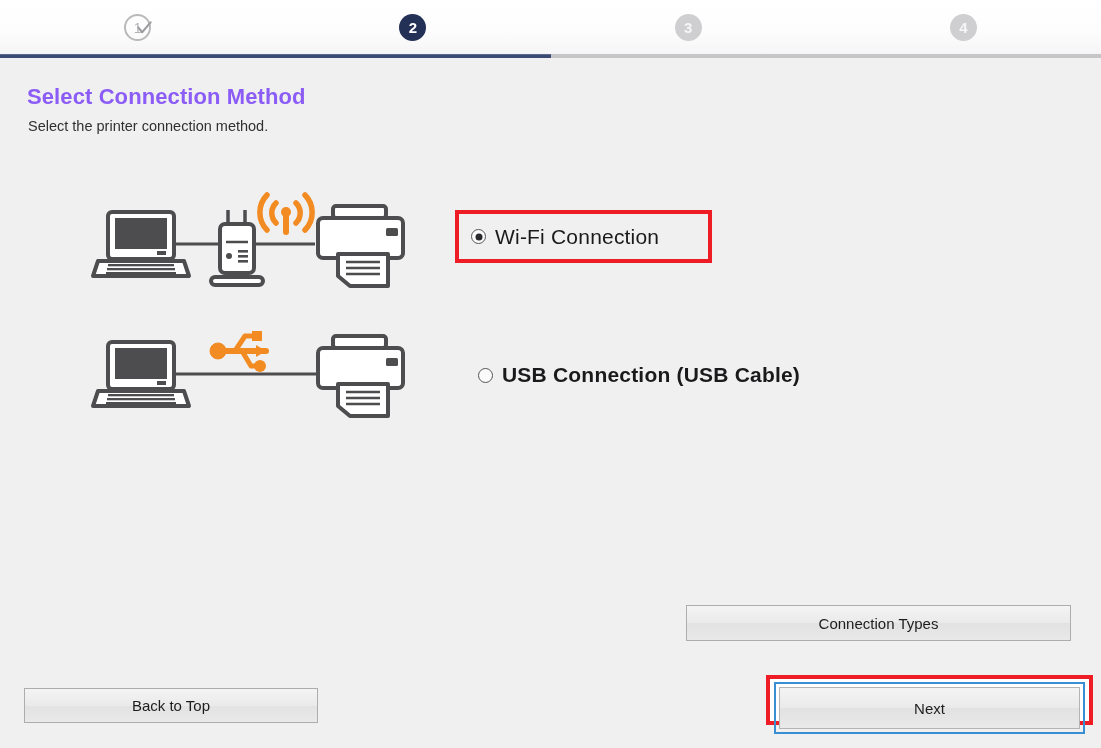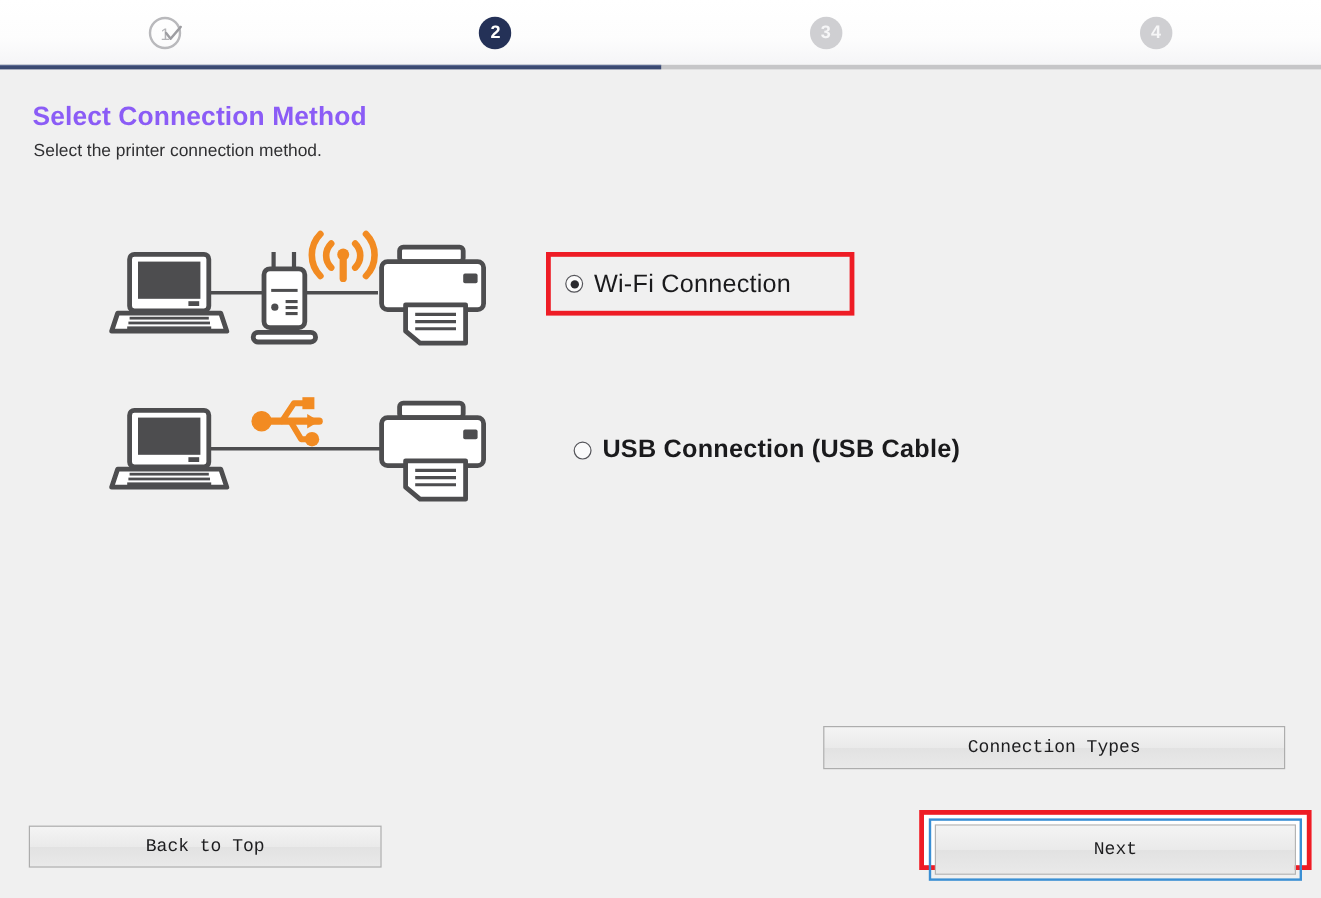--- a/index.html
+++ b/index.html
@@ -182,21 +182,21 @@
     white-space: nowrap;
     letter-spacing: 0.2px;
   }
 
   
   .gray-button {
     background: linear-gradient(to bottom, #f4f4f4 0%, #eaeaea 50%, #e2e2e2 51%, #e9e9e9 100%);
     border: 1px solid #adadad;
     color: #1d1d1f;
     font-size: 15px;
-    font-family: Liberation Mono, monospace;
+    font-family: Liberation Sans, sans-serif;
     display: flex;
     align-items: center;
     justify-content: center;
     box-sizing: border-box;
     user-select: none;
   }
   #connection-types-button {
     position: absolute;
     left: 686px;
     top: 605px;

